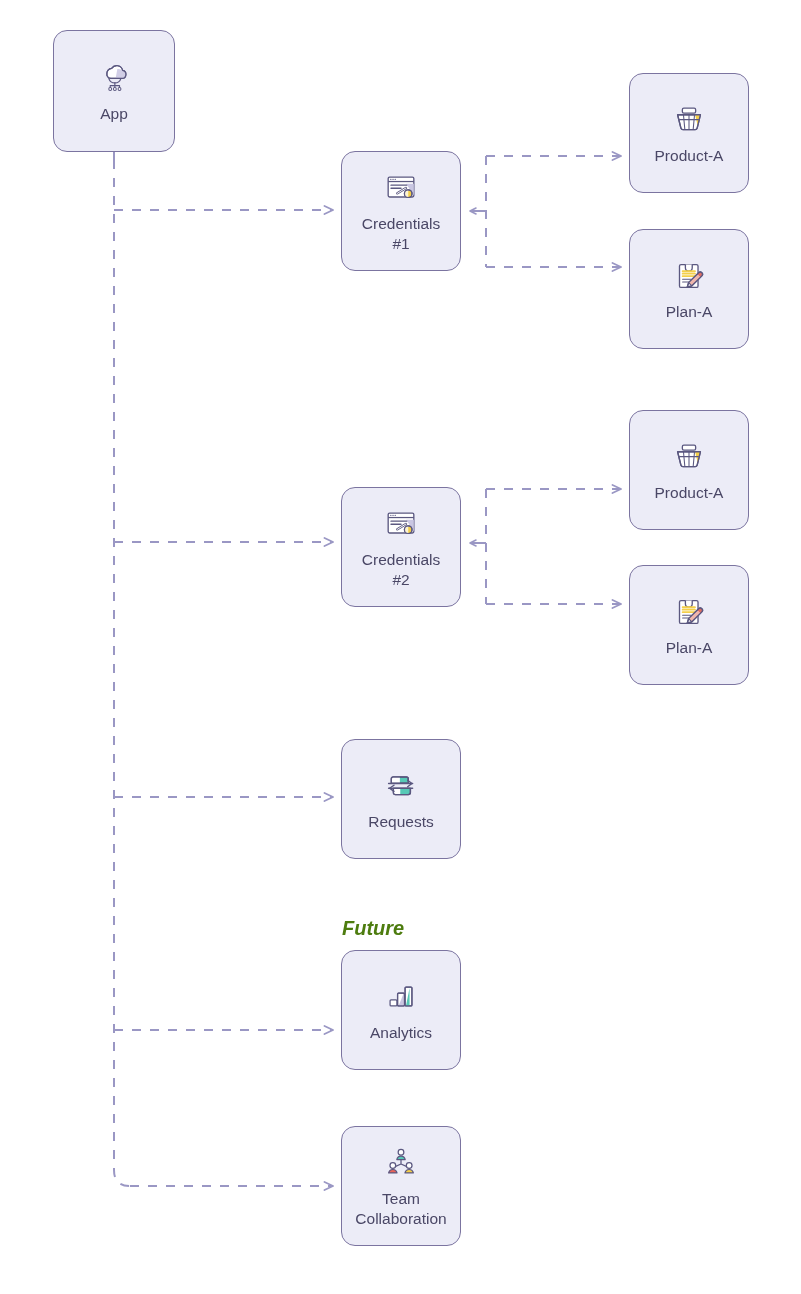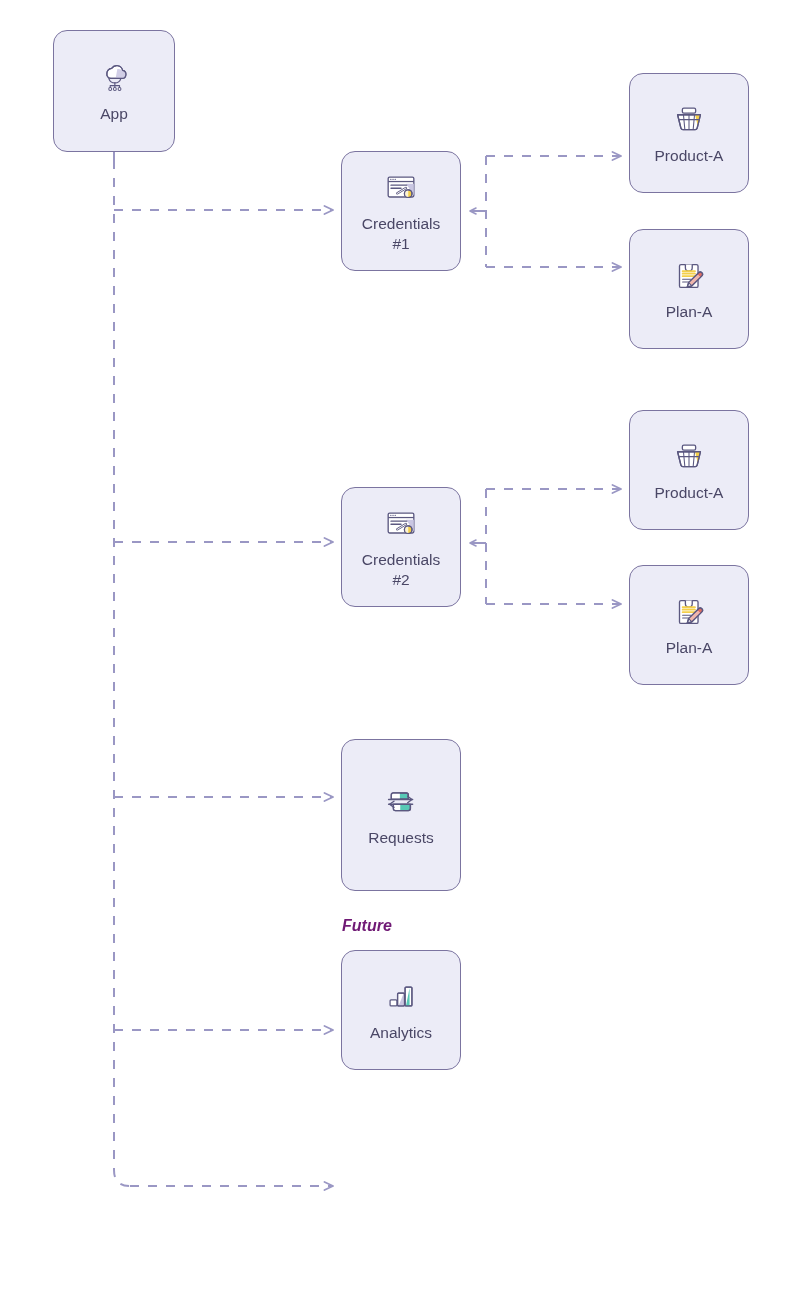--- a/index.html
+++ b/index.html
@@ -50,22 +50,22 @@
     display: block;
     padding: 0 6px;
     white-space: pre-line;
     color: #4a4766;
     font-size: 15.5px;
   }
   .section-label {
     position: absolute;
     font-style: italic;
     font-weight: bold;
-    font-size: 16px;
-    color: #701a75;
+    font-size: 20px;
+    color: #4d7c0f;
     white-space: nowrap;
     user-select: none;
   }
 </style>
 </head>
 <body>
 
 <div id="canvas">
 
   <svg id="edge-layer" viewBox="0 0 801 1294" xmlns="http://www.w3.org/2000/svg">
@@ -216,21 +216,21 @@
         <path d="M18.2,31.6 L19.6,27.0 L30.2,16.6 a2.3,2.3 0 0 1 3.3,3.3 L23.0,30.3 z" fill="#ffffff" stroke="#5b5880" stroke-width="1.4" stroke-linejoin="round"></path>
         <path d="M28.6,18.2 L31.8,21.4 L23.0,30.3 L19.6,27.0 z" fill="#f0b6ac"></path>
         <path d="M30.2,16.6 a2.3,2.3 0 0 1 3.3,3.3 L31.9,21.4 L28.7,18.2 z" fill="#e06f63"></path>
         <path d="M18.2,31.6 L19.6,27.0 L30.2,16.6 a2.3,2.3 0 0 1 3.3,3.3 L23.0,30.3 z" fill="none" stroke="#5b5880" stroke-width="1.4" stroke-linejoin="round"></path>
         <path d="M19.6,27.0 L23.0,30.3" stroke="#5b5880" stroke-width="1.2"></path>
       </svg>
     </span>
     <span class="lbl">Plan-A</span>
   </div>
 
-  <div class="node" style="left:341px;top:739px;width:120px;height:152px;">
+  <div class="node" style="left:341px;top:739px;width:120px;height:120px;">
     <span class="ico">
       <svg width="38" height="38" viewBox="0 0 40 40" xmlns="http://www.w3.org/2000/svg">
         <path d="M12.0,10.5 h13.5 a2.2,2.2 0 0 1 2.2,2.2 v4.4 h-17.9 v-4.4 a2.2,2.2 0 0 1 2.2,-2.2 z" fill="#57c9b6" stroke="#5b5880" stroke-width="1.4" stroke-linejoin="round"></path>
         <path d="M12.0,10.5 h6.8 v6.6 h-9.0 v-4.4 a2.2,2.2 0 0 1 2.2,-2.2 z" fill="#ffffff"></path>
         <path d="M12.0,10.5 h13.5 a2.2,2.2 0 0 1 2.2,2.2 v4.4 h-17.9 v-4.4 a2.2,2.2 0 0 1 2.2,-2.2 z" fill="none" stroke="#5b5880" stroke-width="1.4" stroke-linejoin="round"></path>
         <path d="M12.0,22.5 h17.9 v4.4 a2.2,2.2 0 0 1 -2.2,2.2 h-13.5 a2.2,2.2 0 0 1 -2.2,-2.2 z" fill="#57c9b6" stroke="#5b5880" stroke-width="1.4" stroke-linejoin="round"></path>
         <path d="M12.0,22.5 h7.2 v6.6 h-5.0 a2.2,2.2 0 0 1 -2.2,-2.2 z" fill="#ffffff"></path>
         <path d="M12.0,22.5 h17.9 v4.4 a2.2,2.2 0 0 1 -2.2,2.2 h-13.5 a2.2,2.2 0 0 1 -2.2,-2.2 z" fill="none" stroke="#5b5880" stroke-width="1.4" stroke-linejoin="round"></path>
         <path d="M7.0,17.4 h25.2" stroke="#5b5880" stroke-width="1.6" stroke-linecap="round"></path>
         <path d="M7.0,22.4 h25.2" stroke="#5b5880" stroke-width="1.6" stroke-linecap="round"></path>
@@ -251,14 +251,29 @@
         <path d="M17.4,29.4 L22.6,16.6 L22.6,29.4 z" fill="#c9c6e2"></path>
         <rect x="16.4" y="16.0" width="7.2" height="13.4" rx="1.0" fill="none" stroke="#5b5880" stroke-width="1.3"></rect>
         <rect x="24.3" y="9.6" width="7.2" height="19.8" rx="1.0" fill="#ffffff" stroke="#5b5880" stroke-width="1.3"></rect>
         <path d="M25.2,29.4 L29.0,10.4 L29.0,29.4 z" fill="#57c9b6"></path>
         <rect x="24.3" y="9.6" width="7.2" height="19.8" rx="1.0" fill="none" stroke="#5b5880" stroke-width="1.3"></rect>
       </svg>
     </span>
     <span class="lbl">Analytics</span>
   </div>
 
+  <div class="node" style="left:341px;top:1126px;width:120px;height:120px;">
+    <span class="ico">
+      <svg width="38" height="38" viewBox="0 0 40 40" xmlns="http://www.w3.org/2000/svg">
+        <circle cx="20.0" cy="8.6" r="3.0" fill="#ffffff" stroke="#5b5880" stroke-width="1.3"></circle>
+        <path d="M15.6,16.4 a4.5,4.5 0 0 1 8.8,0 z" fill="#57c9b6" stroke="#5b5880" stroke-width="1.3" stroke-linejoin="round"></path>
+        <path d="M20.0,17.0 L20.0,21.0 M20.0,21.0 L12.6,24.4 M20.0,21.0 L27.4,24.4" fill="none" stroke="#5b5880" stroke-width="1.3" stroke-linecap="round" stroke-linejoin="round"></path>
+        <circle cx="11.4" cy="22.6" r="3.0" fill="#ffffff" stroke="#5b5880" stroke-width="1.3"></circle>
+        <path d="M7.0,30.4 a4.5,4.5 0 0 1 8.8,0 z" fill="#e8645a" stroke="#5b5880" stroke-width="1.3" stroke-linejoin="round"></path>
+        <circle cx="28.6" cy="22.6" r="3.0" fill="#ffffff" stroke="#5b5880" stroke-width="1.3"></circle>
+        <path d="M24.2,30.4 a4.5,4.5 0 0 1 8.8,0 z" fill="#f4cf4a" stroke="#5b5880" stroke-width="1.3" stroke-linejoin="round"></path>
+      </svg>
+    </span>
+    <span class="lbl">Team
+Collaboration</span>
+  </div>
 
 </div>
 
 </body></html>

